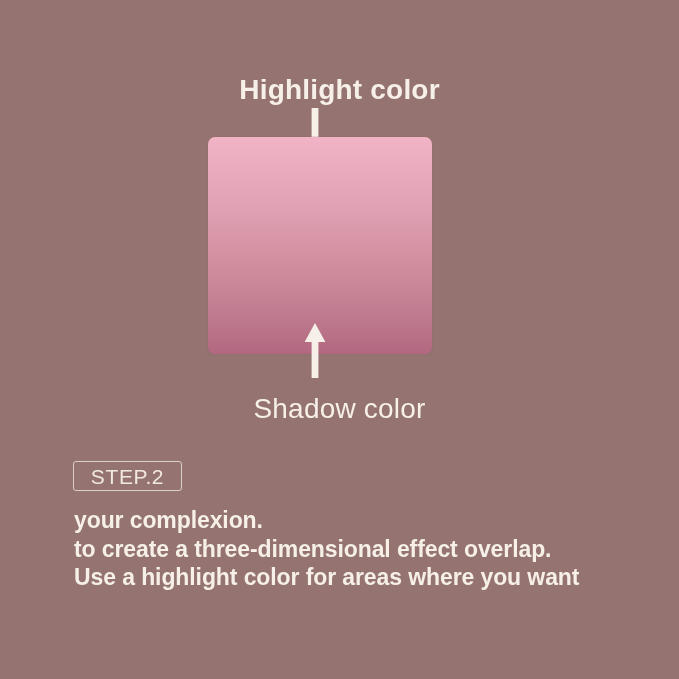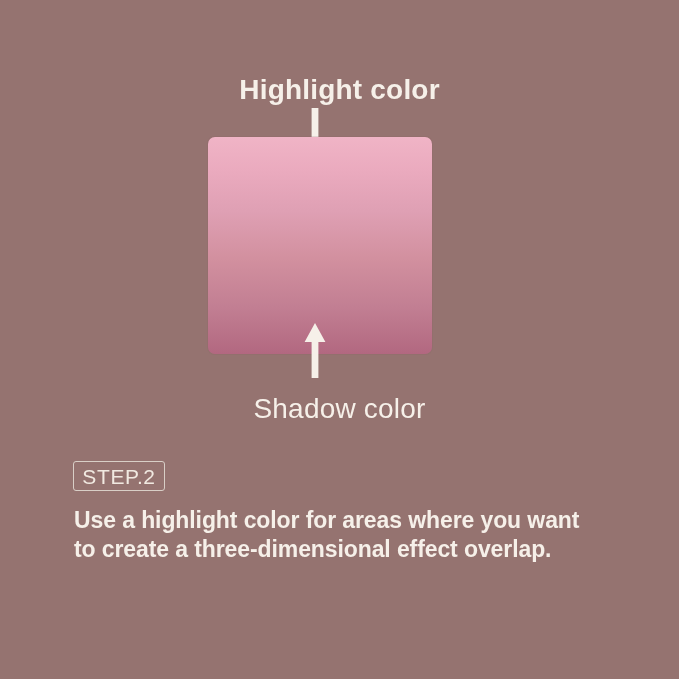--- a/index.html
+++ b/index.html
@@ -91,21 +91,21 @@
     width: 26px;
     height: 56px;
   }
   .arrow svg { display: block; }
 
   
   .step-badge {
     position: absolute;
     left: 73px;
     top: 461px;
-    width: 92px;
+    width: 109px;
     height: 30px;
     border: 1px solid #D9CFC7;
     border-radius: 3px;
     box-sizing: border-box;
     display: flex;
     align-items: center;
     justify-content: center;
   }
   .step-badge-text {
     color: #F1E9E1;
@@ -152,20 +152,21 @@
   </div>
 
   <div class="label-shadow">Shadow color</div>
 
   <div class="step-badge">
     <span class="step-badge-text">STEP.2</span>
   </div>
 
   <div class="body-copy">
     <p class="para">
+      <span class="line">your complexion.</span>
     </p>
     <p class="para">
+      <span class="line">to create a three-dimensional effect overlap.</span>
       <span class="line">Use a highlight color for areas where you want</span>
-      <span class="line">to create a three-dimensional effect overlap.</span>
     </p>
   </div>
 
 </div>
 
 </body></html>

